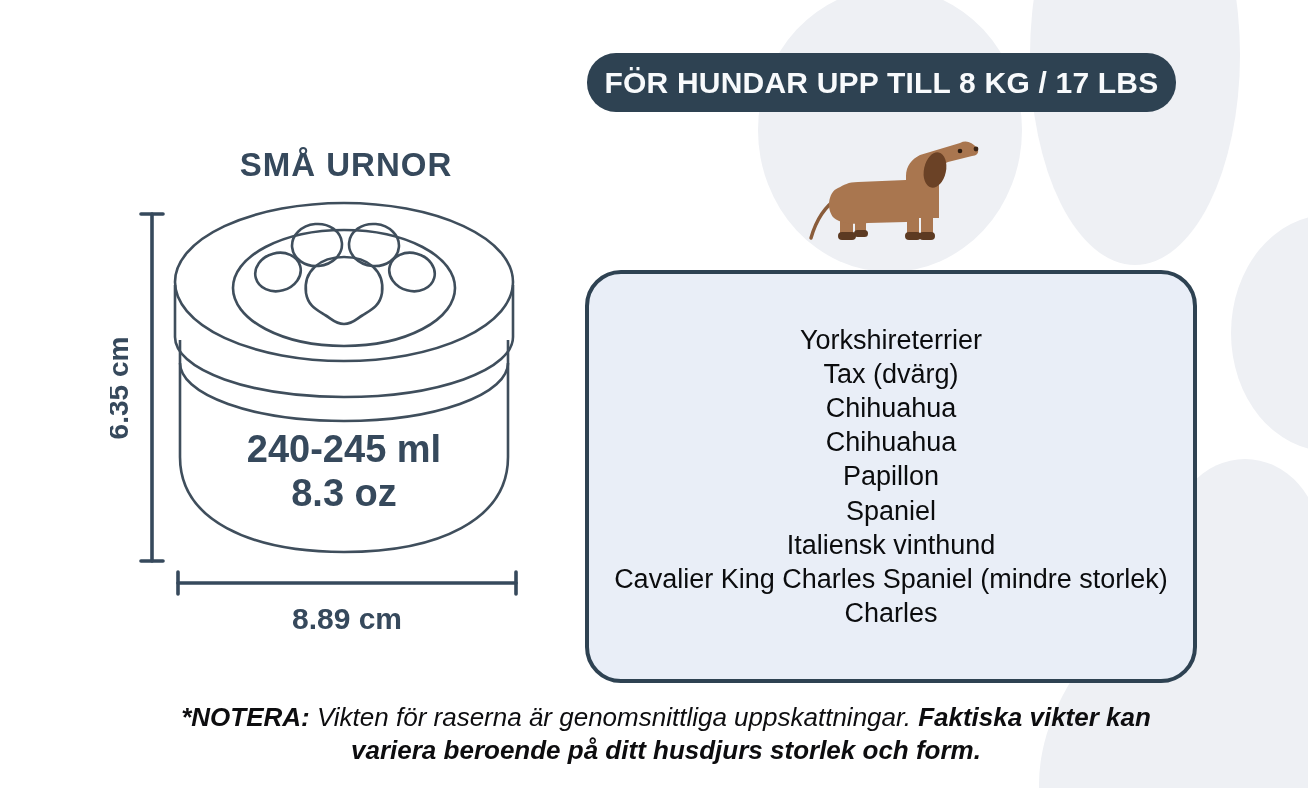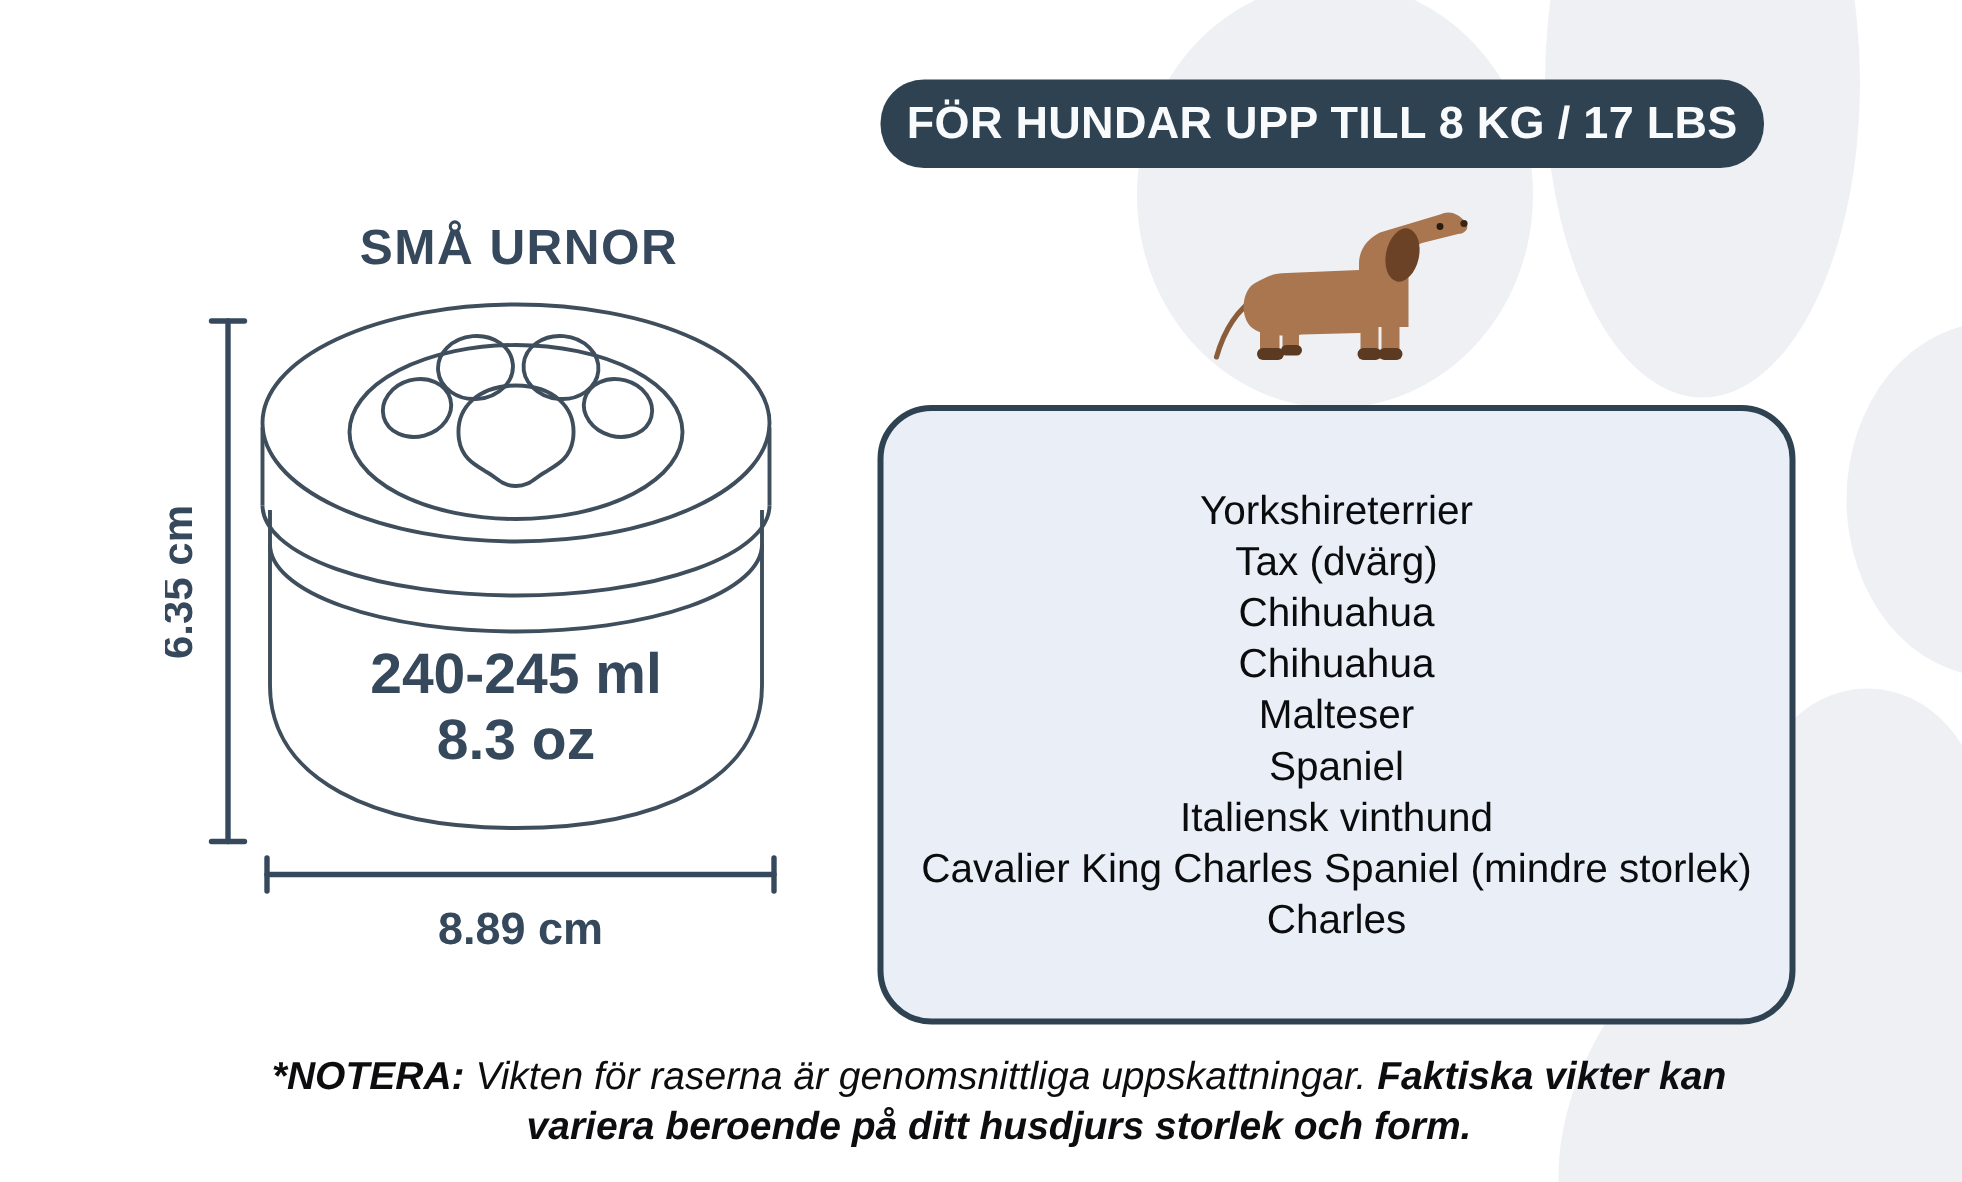--- a/index.html
+++ b/index.html
@@ -129,21 +129,21 @@
       <path class="dim-line" d="M 406,377 V 399"></path>
       <text class="dim-label" x="237" y="434" text-anchor="middle" style="font-size:30px">8.89 cm</text>
     </g>
   </svg>
 
   <div class="breed-box">
       <div class="breed-item">Yorkshireterrier</div>
       <div class="breed-item">Tax (dvärg)</div>
       <div class="breed-item">Chihuahua</div>
       <div class="breed-item">Chihuahua</div>
-      <div class="breed-item">Malteser</div>
+      <div class="breed-item">Papillon</div>
       <div class="breed-item">Spaniel</div>
       <div class="breed-item">Italiensk vinthund</div>
       <div class="breed-item">Cavalier King Charles Spaniel (mindre storlek)</div>
       <div class="breed-item">Charles</div>
     </div>
 
   <div class="footnote">
     <span class="inner"><span class="bold">*NOTERA:</span><span> Vikten för raserna är genomsnittliga uppskattningar. </span><span class="bold">Faktiska vikter kan variera beroende på ditt husdjurs storlek och form.</span></span>
   </div>
 

